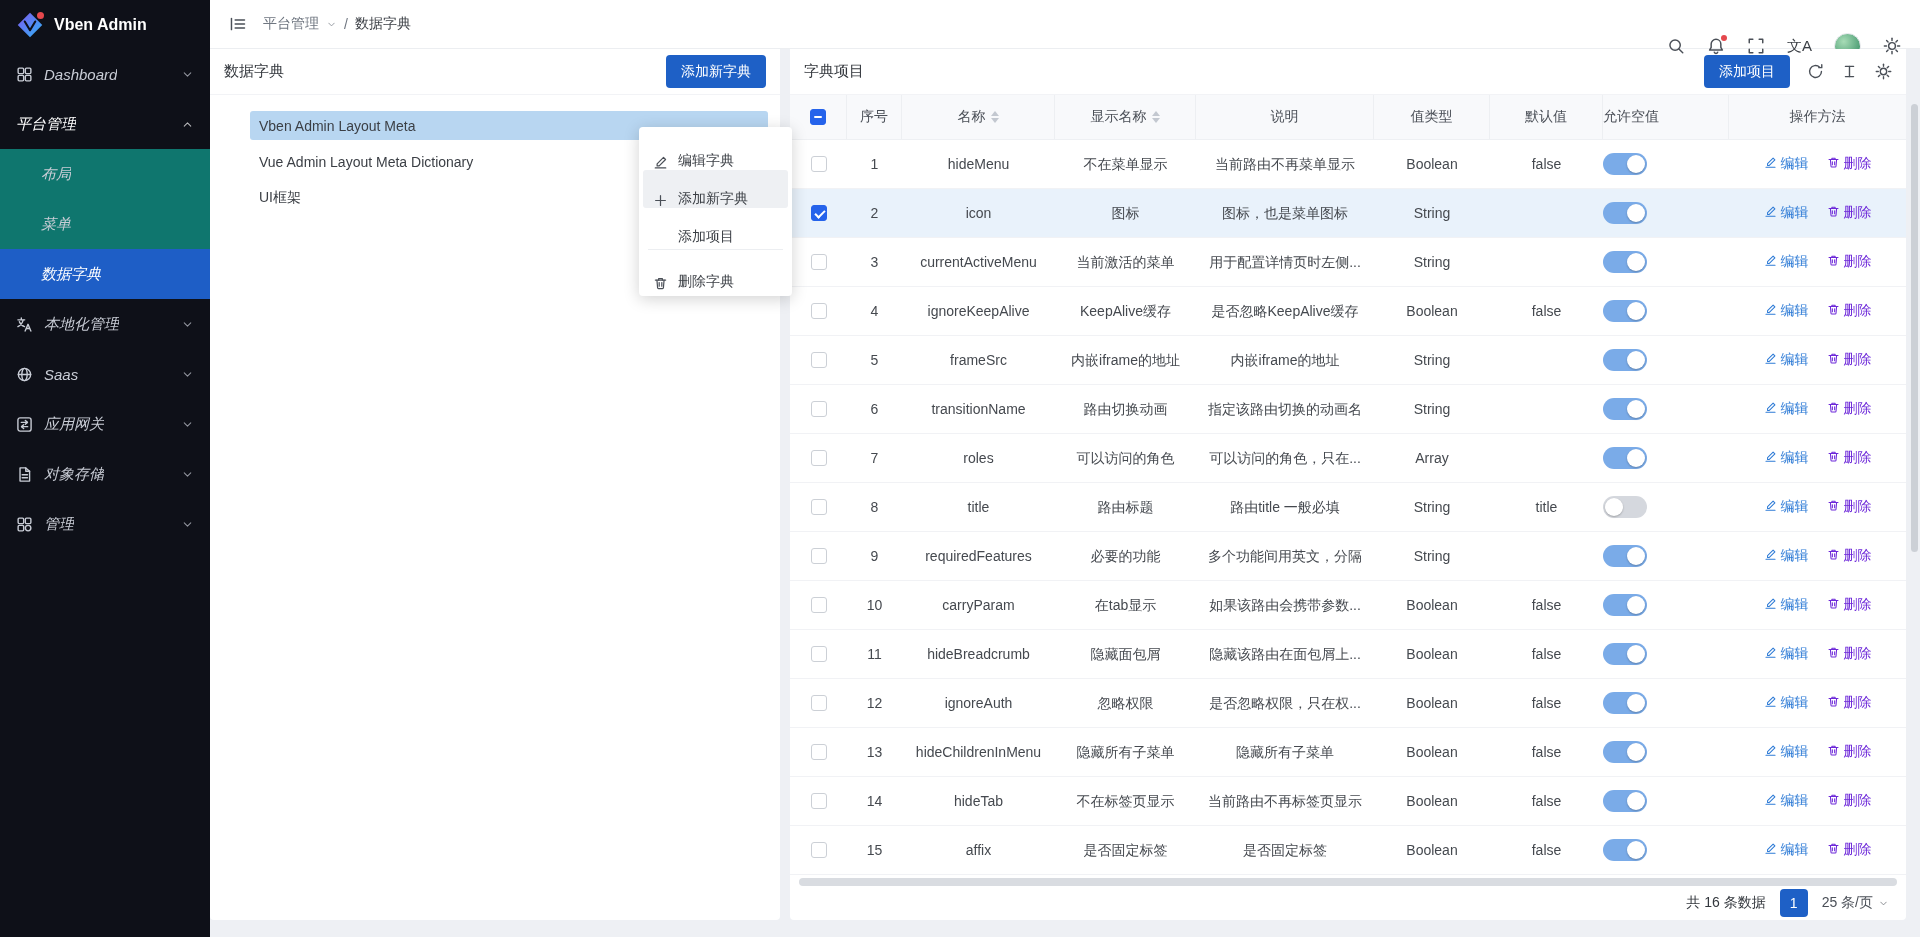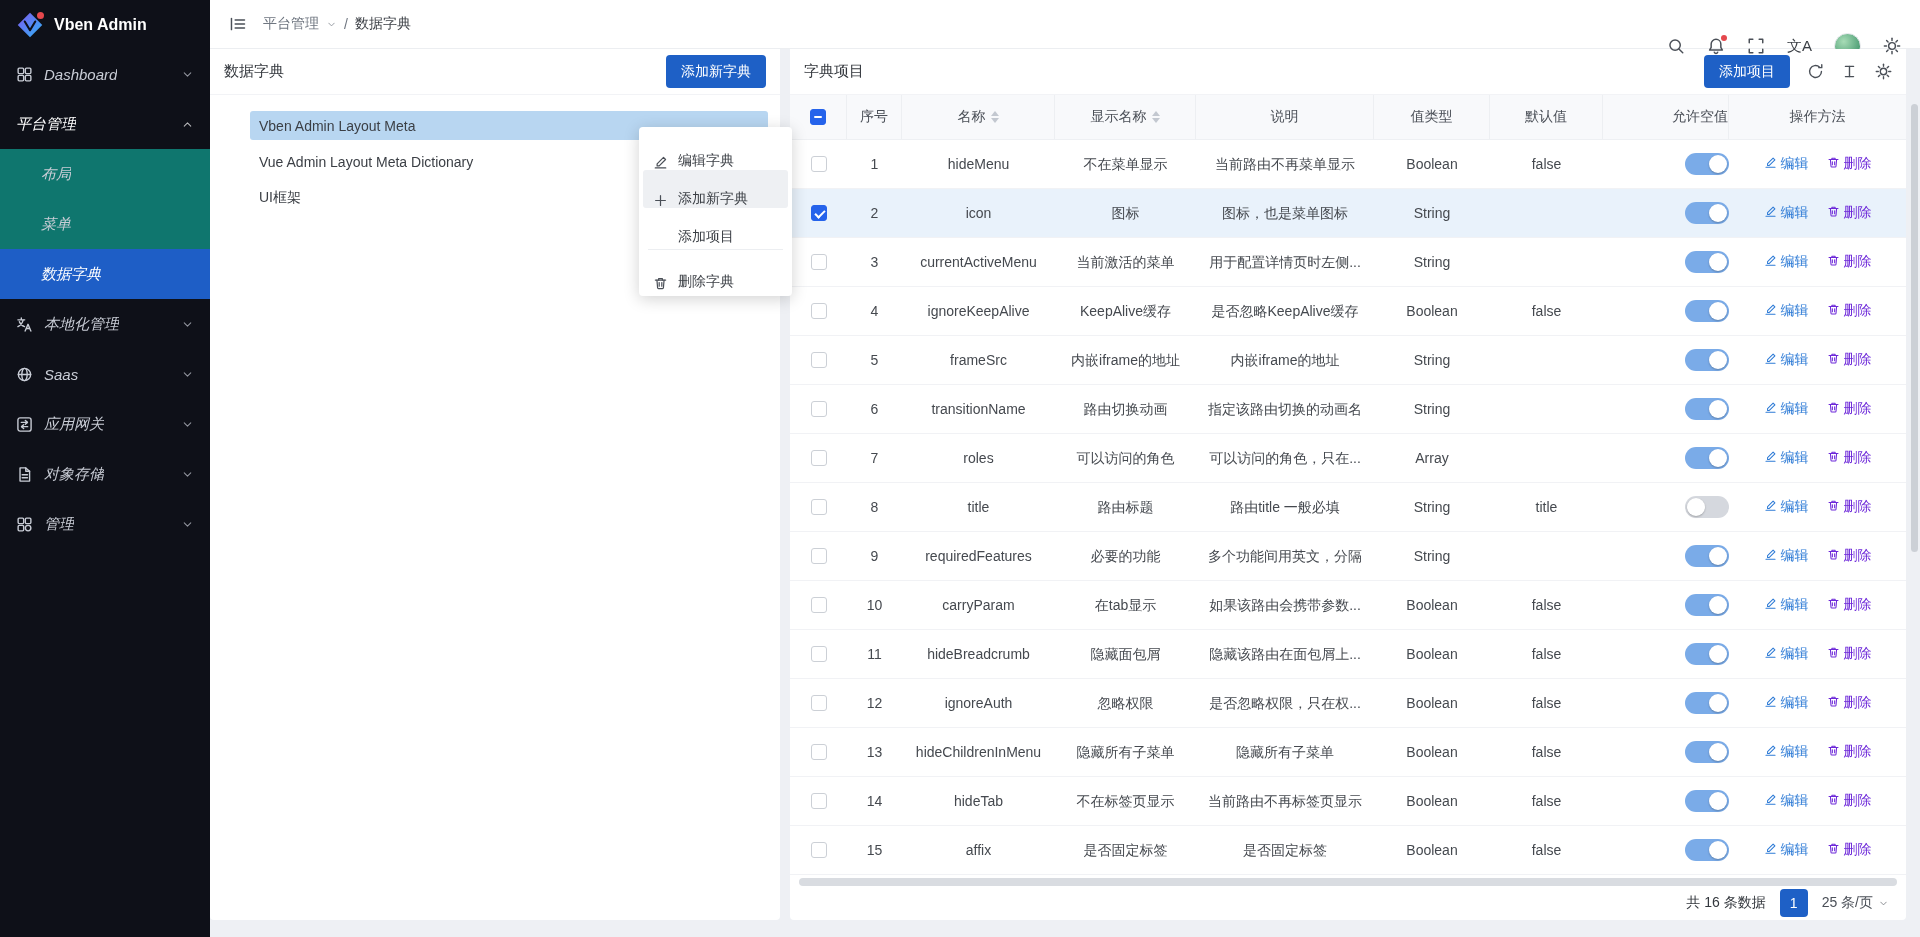--- a/index.html
+++ b/index.html
@@ -67,21 +67,21 @@
   .tr { display: flex; height: 49px; border-bottom: 1px solid #f1f2f5; font-size: 14px; }
   .tr.selected { background: #e9f2fb; }
   .td { line-height: 48px; text-align: center; white-space: nowrap; overflow: hidden; text-overflow: ellipsis; }
   .col-check { width: 57px; flex-shrink: 0; display: flex; align-items: center; justify-content: center; line-height: normal; }
   .col-num { width: 55px; flex-shrink: 0; }
   .col-name { width: 153px; flex-shrink: 0; }
   .col-display { width: 141px; flex-shrink: 0; }
   .col-desc { width: 178px; flex-shrink: 0; }
   .col-type { width: 116px; flex-shrink: 0; }
   .col-default { width: 113px; flex-shrink: 0; }
-  .col-null { width: 126px; flex-shrink: 0; display: flex; align-items: center; justify-content: flex-end; line-height: normal; }
+  .col-null { width: 126px; flex-shrink: 0; display: flex; align-items: center; justify-content: flex-start; line-height: normal; }
   .col-actions { flex: 1; display: flex; align-items: center; justify-content: center; gap: 18px; line-height: normal; }
 
   .checkbox { width: 16px; height: 16px; border: 1px solid #ccd0d6; border-radius: 3px; background: #fff; position: relative; display: inline-block; cursor: pointer; }
   .checkbox.checked { background: #2563eb; border-color: #2563eb; }
   .checkbox.checked::after { content: ""; position: absolute; left: 5px; top: 2px; width: 4px; height: 8px; border: solid #fff; border-width: 0 2px 2px 0; transform: rotate(45deg); }
   .checkbox.ind { background: #2563eb; border-color: #2563eb; }
   .checkbox.ind::after { content: ""; position: absolute; left: 3px; right: 3px; top: 6px; height: 2px; background: #fff; border-radius: 1px; }
 
   .toggle { width: 44px; height: 22px; border-radius: 11px; background: #d5d8de; position: relative; display: inline-block; cursor: pointer; }
   .toggle.on { background: #7aabe8; }

